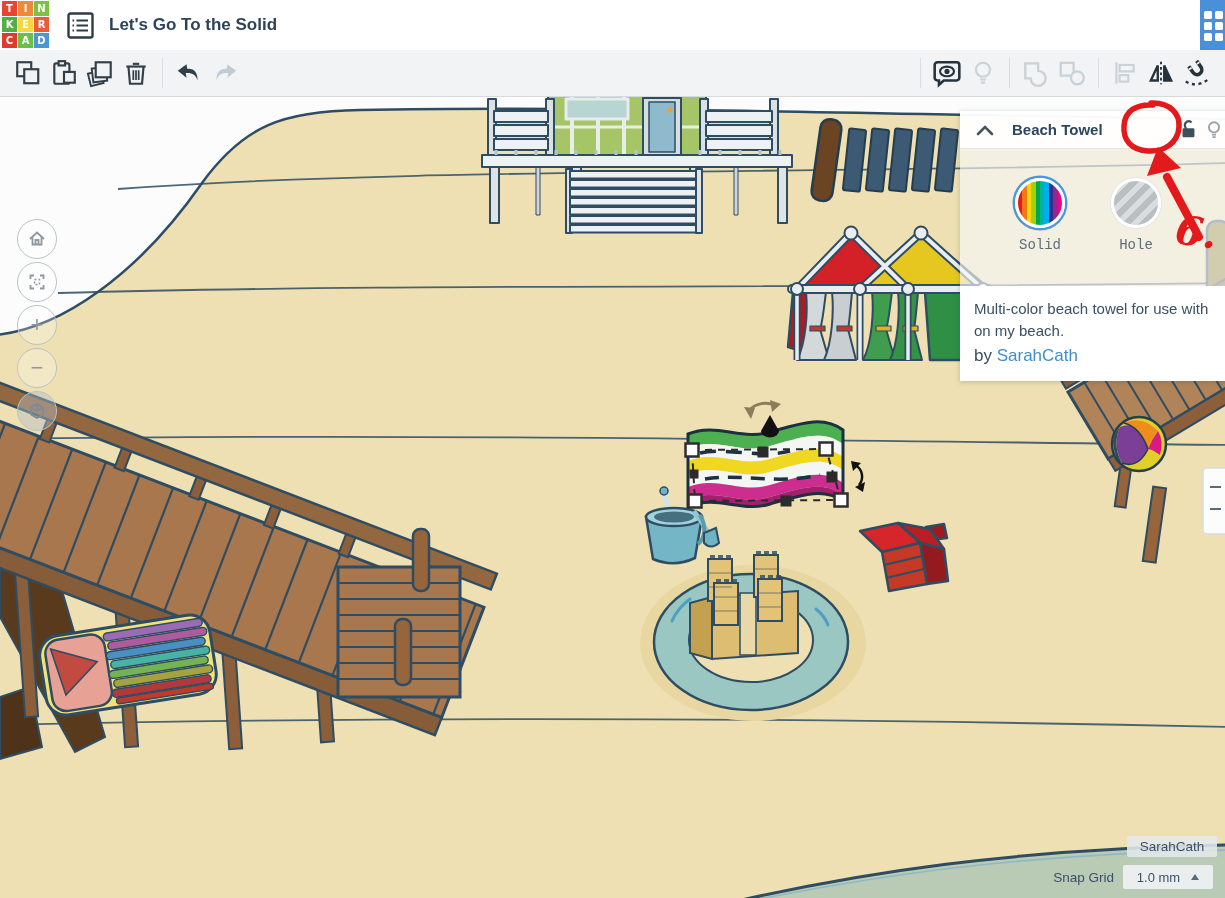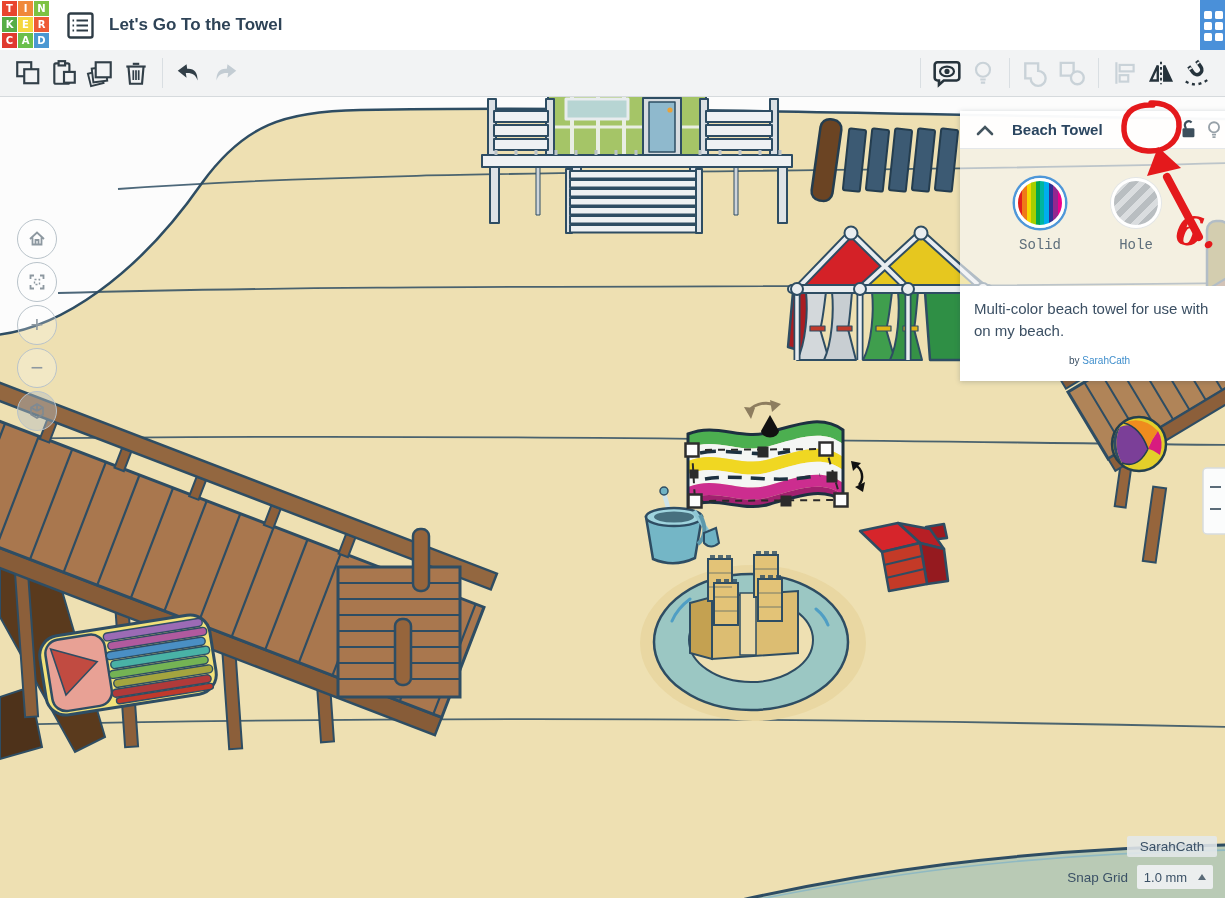--- a/index.html
+++ b/index.html
@@ -43,30 +43,30 @@
   .opt{position:absolute;top:29px;width:96px;display:flex;flex-direction:column;align-items:center;cursor:pointer;}
   .opt-solid{left:32px;}
   .opt-hole{left:128px;justify-content:center;}
   .swatch{width:44px;height:44px;border-radius:50%;border:3px solid #fff;}
   .swatch-solid{
     background:linear-gradient(90deg,#e21b1b 0 10%,#f07818 10% 20%,#f5d800 20% 30%,#a5cf00 30% 40%,#00a651 40% 50%,#00b5a0 50% 60%,#00aeef 60% 70%,#2e3192 70% 80%,#92278f 80% 90%,#ec008c 90% 100%);
     box-shadow:0 0 0 2.5px #4e97d9;}
   .swatch-hole{background:repeating-linear-gradient(135deg,#b9bec1 0 6px,#dadddf 6px 12px);box-shadow:0 0 0 1px #e2e5e7;}
   .opt-label{margin-top:9px;font-size:14px;color:#5d6e7b;}
   .insp-desc{background:#ffffff;padding:12px 14px 13px;font-size:15px;color:#3b4f63;line-height:1.45;}
-  .byline{margin-top:12px;font-size:10px;color:#3b4f63;text-align:center;}
+  .byline{margin-top:2px;font-size:17px;color:#3b4f63;}
   .byline a{color:#3f8ecc;text-decoration:none;cursor:pointer;}
   
   .annot{position:absolute;top:0;left:0;z-index:30;pointer-events:none;}
   
   .settings-btn{position:absolute;right:8px;bottom:41px;width:90px;height:21px;background:rgba(228,232,235,0.88);
     border:none;border-radius:2px;font-size:13.5px;color:#3b5166;cursor:pointer;font-family:inherit;z-index:20;}
   .snaprow{position:absolute;right:12px;bottom:9px;display:flex;align-items:center;gap:9px;z-index:20;}
   .snaprow .lbl{font-size:13.5px;color:#3b5166;}
-  .snapselect{width:76px;height:24px;background:rgba(237,239,241,0.95);border:none;border-radius:2px;
+  .snapselect{width:90px;height:24px;background:rgba(237,239,241,0.95);border:none;border-radius:2px;
     font-size:13px;color:#3b5166;display:flex;align-items:center;justify-content:center;gap:11px;cursor:pointer;font-family:inherit;}
   .caret{width:0;height:0;border-left:4.5px solid transparent;border-right:4.5px solid transparent;border-bottom:6px solid #5a6b78;}
   svg{display:block;}
 </style>
 </head>
 <body>
 
 <div id="app">
 
   <div class="topbar">
@@ -81,21 +81,21 @@
       <span class="logo-tile" style="background: rgb(106, 191, 75);">A</span>
       <span class="logo-tile" style="background: rgb(74, 151, 210);">D</span>
     </div>
     <button class="menu-btn">
       <svg width="27" height="27" viewBox="0 0 27 27">
         <rect x="1.5" y="1.5" width="24" height="24" rx="2" fill="none" stroke="#2e3c46" stroke-width="2.4"></rect>
         <path d="M9.5 8.5H21 M9.5 13.5H21 M9.5 18.5H21" stroke="#2e3c46" stroke-width="2.2"></path>
         <path d="M5.5 8.5h1.6 M5.5 13.5h1.6 M5.5 18.5h1.6" stroke="#2e3c46" stroke-width="2.2"></path>
       </svg>
     </button>
-    <span class="doc-title">Let's Go To the Towel</span>
+    <span class="doc-title">Let's Go To the Solid</span>
     <button class="apps-btn">
       <i style="left:4px;top:11px"></i>
       <i style="left:15px;top:11px"></i>
       <i style="left:4px;top:22px"></i>
       <i style="left:15px;top:22px"></i>
       <i style="left:4px;top:33px"></i>
       <i style="left:15px;top:33px"></i>
     </button>
   </div>
 

